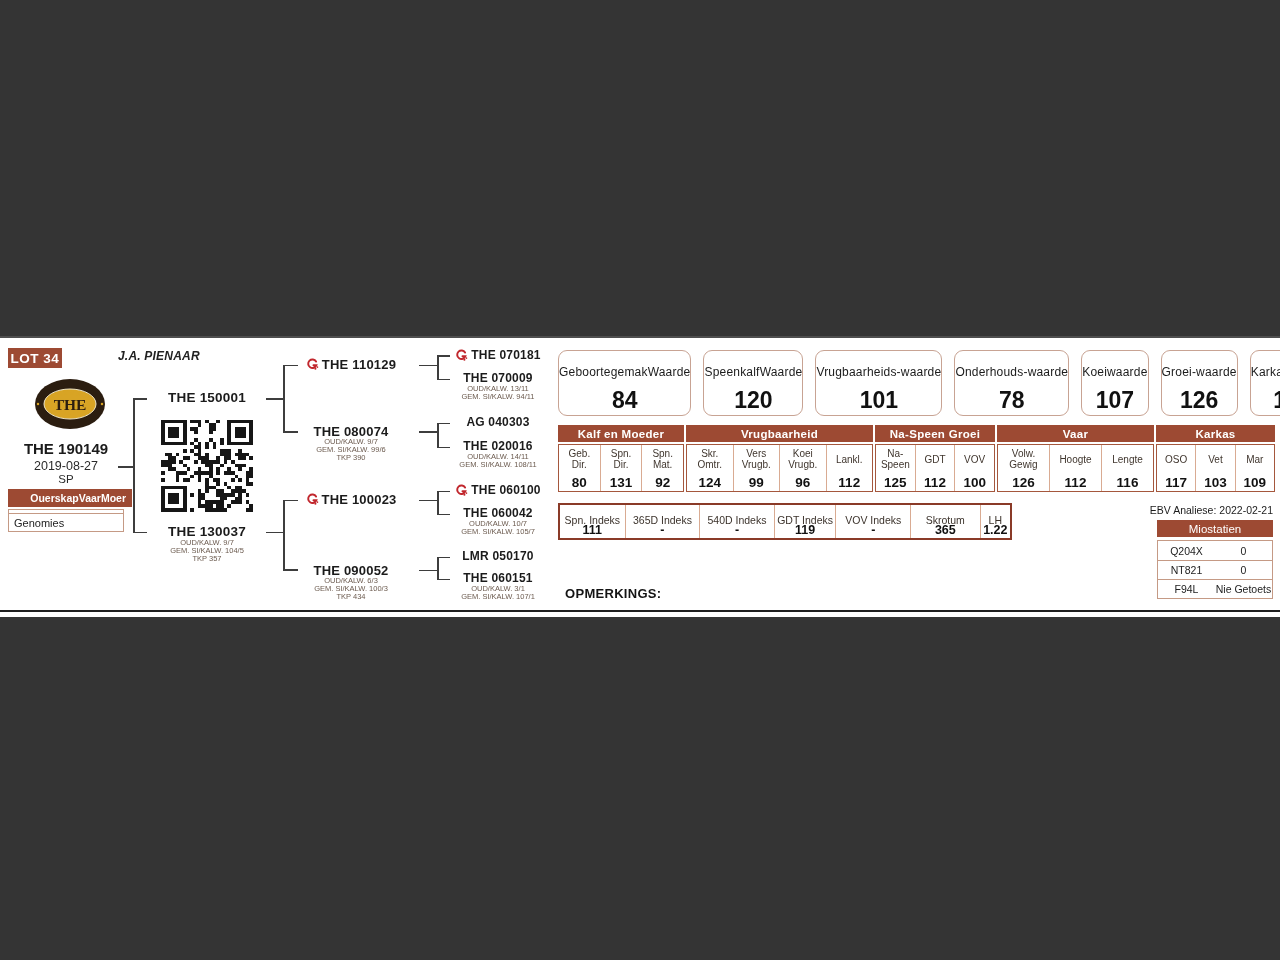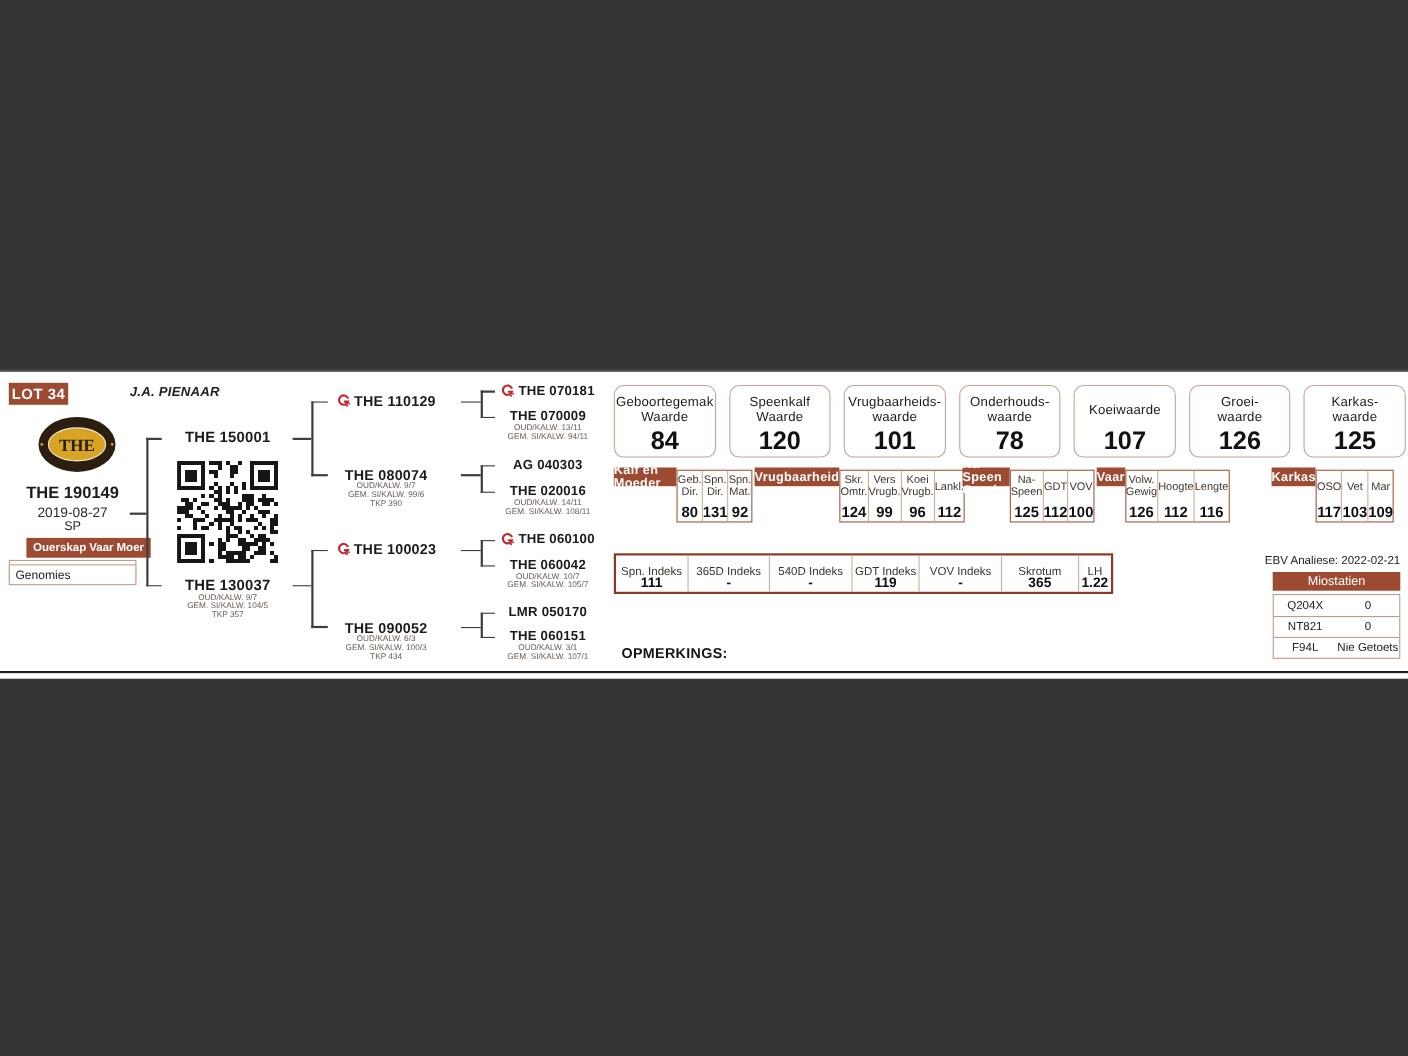--- a/index.html
+++ b/index.html
@@ -20,49 +20,49 @@
     font-weight:700;font-size:13.5px;display:flex;align-items:center;justify-content:center;letter-spacing:.5px}
   .breeder{left:118px;top:11px;font-size:12px;font-weight:700;font-style:italic;color:#222;letter-spacing:.2px}
 
   .logo{left:34px;top:40px;width:72px;height:52px}
 
   .subj{left:0;width:132px;text-align:center;color:var(--ink)}
   .subj-id{top:102px;font-size:15px;font-weight:700}
   .subj-dob{top:121px;font-size:12.5px;color:#2a2a2a}
   .subj-code{top:135px;font-size:11.5px;color:#2a2a2a}
 
-  .par-head{left:24px;top:151px;width:113px;height:18px;background:var(--brown);color:#fff;
-    font-size:10.5px;font-weight:700;display:flex;align-items:center;justify-content:space-between;padding:0 6px}
+  .par-head{left:8px;top:151px;width:124px;height:18px;background:var(--brown);color:#fff;
+    font-size:10.5px;font-weight:700;display:flex;align-items:center;justify-content:flex-end;padding:0 6px}
   .par-row{left:8px;width:116px;height:19px;border:1px solid var(--border-light);background:#fff;
     font-size:11px;font-weight:400;color:#222;display:flex;align-items:center;padding-left:5px}
 
   .pline{background:#3d3d3d}
 
   .pcol1{left:150px;width:114px;text-align:center}
   .pcol2{left:296px;width:110px;text-align:center}
   .pcol3{left:442px;width:112px;text-align:center}
   .ped-id{font-size:13px;font-weight:700;color:var(--ink);line-height:13px;letter-spacing:.2px}
   .pcol1 .ped-id{font-size:13.5px;line-height:14px}
   .pcol3 .ped-id{font-size:12px}
   .ped-det{font-size:7.5px;line-height:8px;color:var(--det)}
   .ped-det:first-of-type{margin-top:2px}
   .ped-row{display:flex;align-items:center;justify-content:center;gap:3px;height:13px}
   .gicon{width:13px;height:13px;flex:0 0 13px}
   .qr{left:161px;top:79px;width:92px;height:97px}
 
   .ebv-row{left:558px;top:12px;width:720px;height:66px;display:flex;gap:12px}
   .ebv-box{flex:1;border:1.5px solid #c8a393;border-radius:9px;background:#fff;
     display:flex;flex-direction:column;align-items:center;padding-top:5px}
-  .ebv-title{height:31px;display:flex;flex-direction:column;justify-content:center;align-items:center;
+  .ebv-title{height:31px;display:flex;justify-content:center;align-items:center;
     font-size:12px;line-height:14px;color:var(--ink);text-align:left;letter-spacing:.2px}
   .ebv-l2:empty{display:none}
   .ebv-val{font-size:23px;font-weight:700;color:#111;line-height:26px}
 
   .stats{left:558px;top:87px;width:719px;display:flex;gap:2px}
-  .sgroup{display:flex;}
+  .sgroup{display:flex;flex-direction:column}
   .sghead{height:17px;background:var(--brown);color:#fff;font-weight:700;font-size:11.5px;
     display:flex;align-items:center;justify-content:center;letter-spacing:.3px}
   .sgcells{margin-top:2px;height:48px;border:1.5px solid #a5573d;background:#fff;display:flex}
   .scell{flex:1;display:flex;flex-direction:column}
   .scell + .scell{border-left:1px solid var(--cell-sep)}
   .slabel{height:28px;display:flex;align-items:center;justify-content:center;text-align:center;
     font-size:10px;line-height:11px;color:#40362e;white-space:pre-line}
   .sval{flex:1;display:flex;align-items:center;justify-content:center;font-size:13.5px;font-weight:700;color:#111}
 
   .indeks{left:558px;top:165px;width:454px;height:37px;border:2px solid #8a3a28;background:#fff;display:flex}

